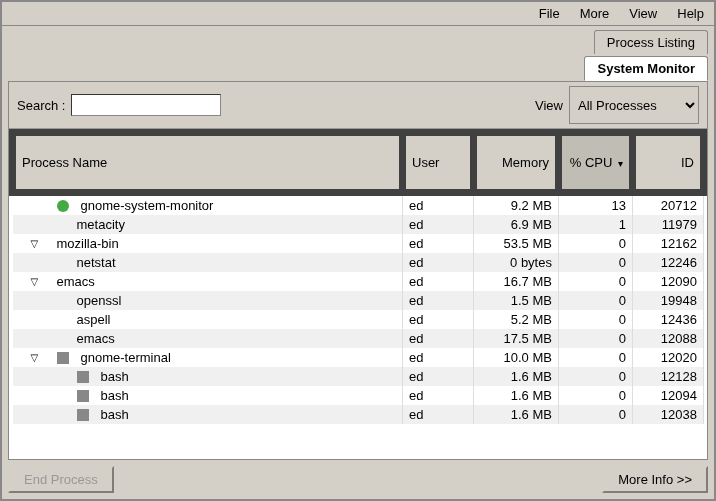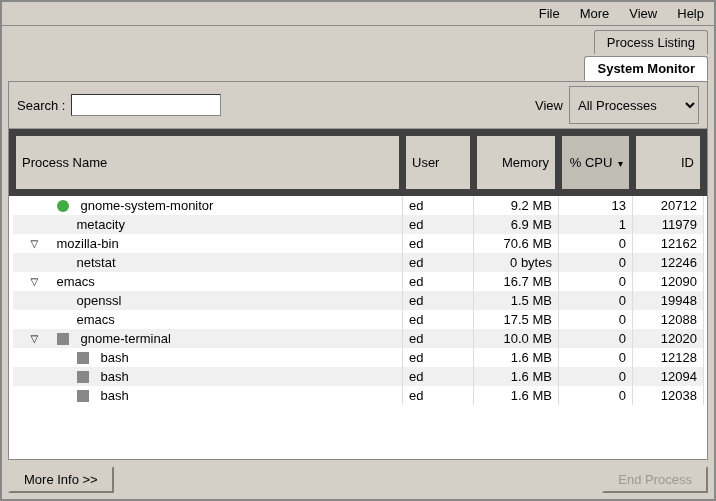--- a/index.html
+++ b/index.html
@@ -264,21 +264,21 @@
             </tr>
             <tr>
               <td>
                 <div class="row-name">
                   <span style="display: inline-block; width: 0px; flex-shrink: 0;"></span>
                   <span class="tree-toggle">▽</span>
                   <span>mozilla-bin</span>
                 </div>
               </td>
               <td class="user-col">ed</td>
-              <td class="memory-col">70.6 MB</td>
+              <td class="memory-col">53.5 MB</td>
               <td class="cpu-col">0</td>
               <td class="id-col">12162</td>
             </tr>
             <tr>
               <td>
                 <div class="row-name">
                   <span style="display: inline-block; width: 20px; flex-shrink: 0;"></span>
                   <span style="display: inline-block; width: 14px;"></span>
                   <span>netstat</span>
                 </div>
@@ -306,20 +306,33 @@
                 <div class="row-name">
                   <span style="display: inline-block; width: 20px; flex-shrink: 0;"></span>
                   <span style="display: inline-block; width: 14px;"></span>
                   <span>openssl</span>
                 </div>
               </td>
               <td class="user-col">ed</td>
               <td class="memory-col">1.5 MB</td>
               <td class="cpu-col">0</td>
               <td class="id-col">19948</td>
+            </tr>
+            <tr>
+              <td>
+                <div class="row-name">
+                  <span style="display: inline-block; width: 20px; flex-shrink: 0;"></span>
+                  <span style="display: inline-block; width: 14px;"></span>
+                  <span>aspell</span>
+                </div>
+              </td>
+              <td class="user-col">ed</td>
+              <td class="memory-col">5.2 MB</td>
+              <td class="cpu-col">0</td>
+              <td class="id-col">12436</td>
             </tr>
             <tr>
               <td>
                 <div class="row-name">
                   <span style="display: inline-block; width: 20px; flex-shrink: 0;"></span>
                   <span style="display: inline-block; width: 14px;"></span>
                   <span>emacs</span>
                 </div>
               </td>
               <td class="user-col">ed</td>
@@ -382,16 +395,16 @@
               <td class="memory-col">1.6 MB</td>
               <td class="cpu-col">0</td>
               <td class="id-col">12038</td>
             </tr>
           </tbody>
       </table>
     </div>
   </div>
 
   <div class="bottom-bar">
+    <button class="btn disabled">End Process</button>
     <button class="btn">More Info &gt;&gt;</button>
-    <button class="btn disabled">End Process</button>
   </div>
 </div>
 
 </body></html>

